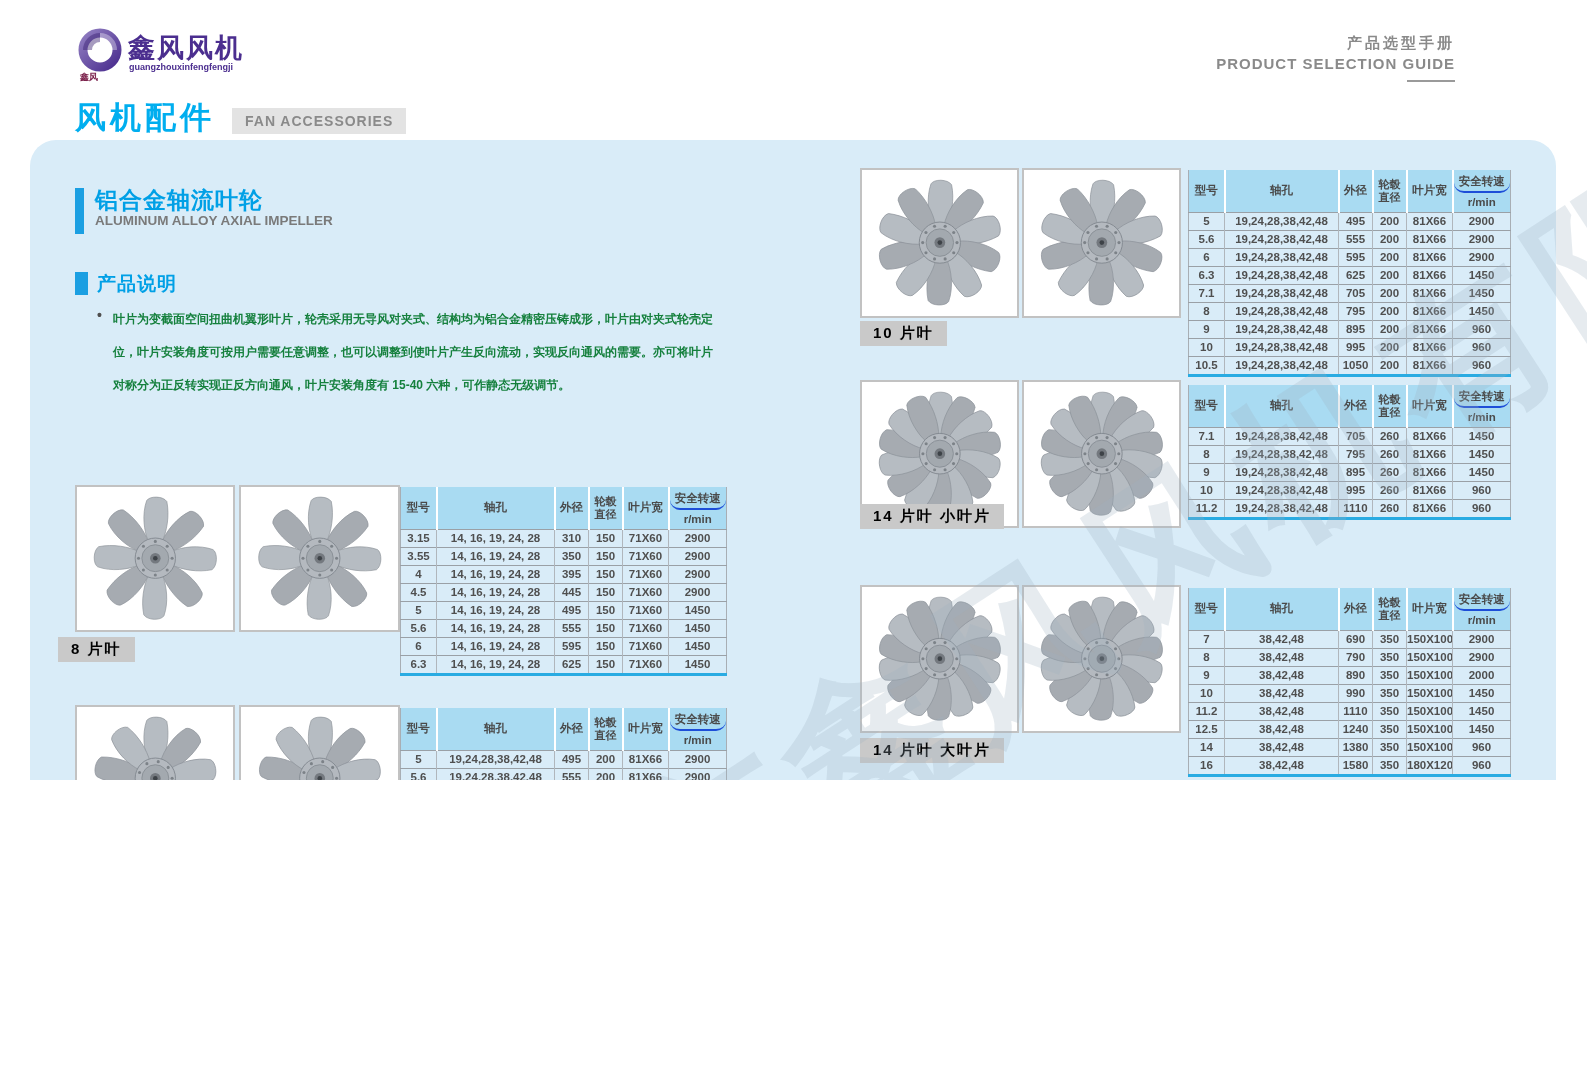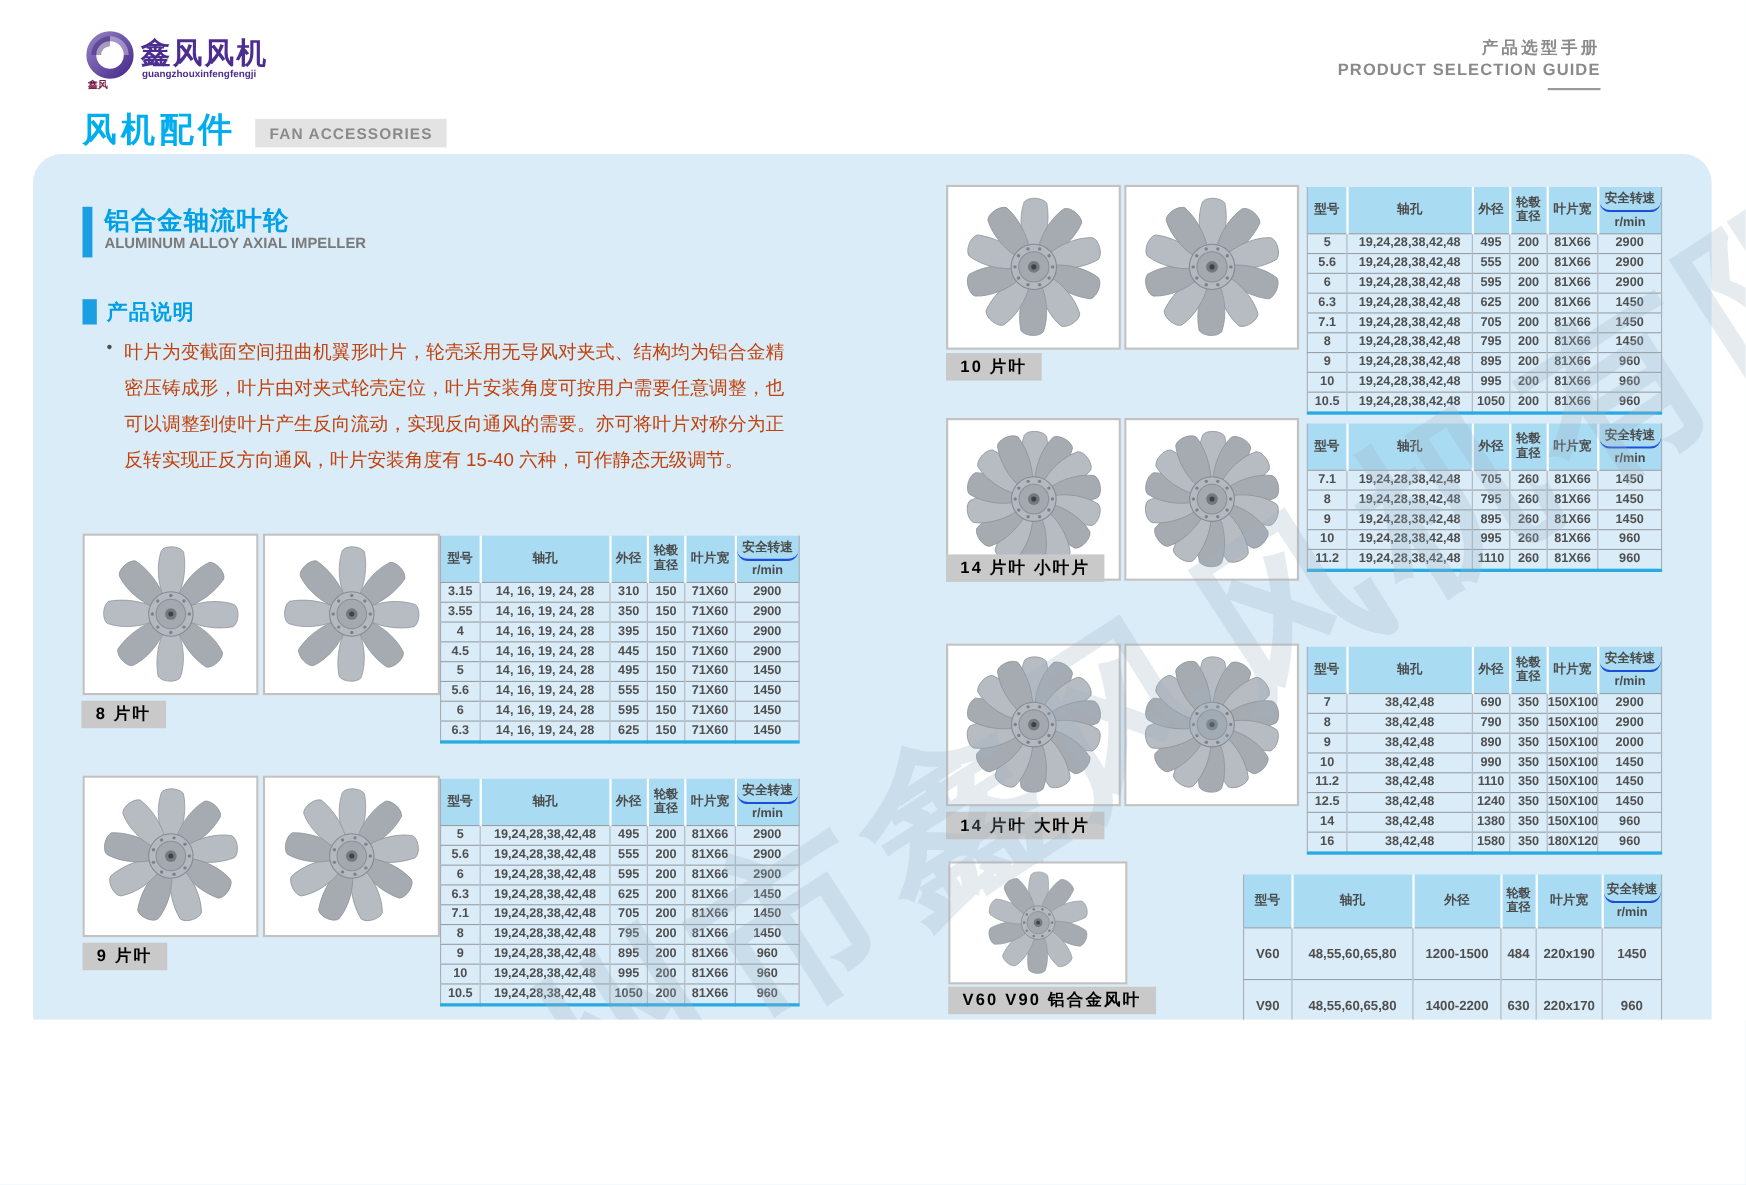--- a/index.html
+++ b/index.html
@@ -1,16 +1,16 @@
 <!DOCTYPE html>
 <html><head>
 <meta charset="utf-8">
 <style>
   html,body{margin:0;padding:0;background:#ffffff;}
-  .page{position:relative;width:1587px;height:927px;background:#ffffff;overflow:hidden;
+  .page{position:relative;width:1587px;height:780px;background:#ffffff;overflow:hidden;
         font-family:"Liberation Sans","DejaVu Sans",sans-serif;}
 
   
   .content-bg{position:absolute;left:30px;top:140px;width:1526px;height:838px;
               background:#d9ecf8;border-radius:26px;}
   .logo-icon{position:absolute;left:78px;top:28px;width:44px;height:44px;}
   .brand-cn{position:absolute;left:128px;top:30px;font-size:27px;font-weight:bold;
             color:#4b2e8f;letter-spacing:2px;}
   .brand-sub{position:absolute;left:129px;top:62px;font-size:9px;font-weight:bold;color:#4b2e8f;}
   .logo-mark{position:absolute;left:80px;top:71px;font-size:9px;font-weight:bold;color:#7a1f4a;}
@@ -24,22 +24,22 @@
   .page-title-en{position:absolute;left:232px;top:108px;background:#e3e3e3;color:#8a8a8a;
                  font-weight:bold;font-size:14px;padding:5px 13px;letter-spacing:1px;}
 
   
   .sec-bar{position:absolute;left:75px;top:188px;width:9px;height:46px;background:#1b9fe2;}
   .sec-cn{position:absolute;left:95px;top:185px;font-size:23px;font-weight:bold;color:#00a0e6;letter-spacing:1px;}
   .sec-en{position:absolute;left:95px;top:213px;font-size:13.5px;font-weight:bold;color:#7a7a7a;}
   .ph-bar{position:absolute;left:75px;top:272px;width:13px;height:23px;background:#1b9fe2;}
   .ph-cn{position:absolute;left:97px;top:271px;font-size:19px;font-weight:bold;color:#00a0e6;letter-spacing:1px;}
   .bullet{position:absolute;left:97px;top:307px;font-size:14px;color:#4f4f4f;font-weight:bold;}
-  .desc{position:absolute;left:113px;top:303px;width:600px;font-size:17px;line-height:33px;
-        color:#c2410c;font-weight:normal;text-align:justify;}
+  .desc{position:absolute;left:113px;top:303px;width:600px;font-size:12px;line-height:33px;
+        color:#15803d;font-weight:bold;text-align:justify;}
 
   
   .photo{position:absolute;background:#ffffff;border:2px solid #c2c2c2;
          display:flex;align-items:center;justify-content:center;box-sizing:border-box;}
   .photo svg{width:94%;height:94%;}
   .tag{position:absolute;background:#c9c9c9;color:#000000;font-weight:bold;font-size:15px;
        padding:3px 13px;letter-spacing:2px;white-space:nowrap;}
   .caption{position:absolute;color:#1273cf;font-weight:bold;font-size:10px;letter-spacing:1px;font-family:Liberation Mono, monospace;}
 
   
@@ -186,21 +186,21 @@
         <circle cx="87.5" cy="70" r="1.6" fill="#7c8288"></circle>
         <circle cx="82.37436867076458" cy="82.37436867076458" r="1.6" fill="#7c8288"></circle>
         <circle cx="70" cy="87.5" r="1.6" fill="#7c8288"></circle>
         <circle cx="57.62563132923542" cy="82.37436867076458" r="1.6" fill="#7c8288"></circle>
         <circle cx="52.5" cy="70" r="1.6" fill="#7c8288"></circle>
         <circle cx="57.62563132923542" cy="57.62563132923542" r="1.6" fill="#7c8288"></circle>
         <circle cx="70" cy="52.5" r="1.6" fill="#7c8288"></circle>
         <circle cx="82.37436867076458" cy="57.62563132923542" r="1.6" fill="#7c8288"></circle>
       </svg>
     </div>
-  <div class="tag" style="left:74px;top:637px;">8 片叶</div>
+  <div class="tag" style="left:58px;top:637px;">8 片叶</div>
   <table class="spec" style="left:400px;top:487px;width:326px;">
       <colgroup>
         <col style="width: 36px;">
         <col style="width: 118px;">
         <col style="width: 34px;">
         <col style="width: 34px;">
         <col style="width: 46px;">
         <col style="width: 58px;">
       </colgroup>
       <thead>

